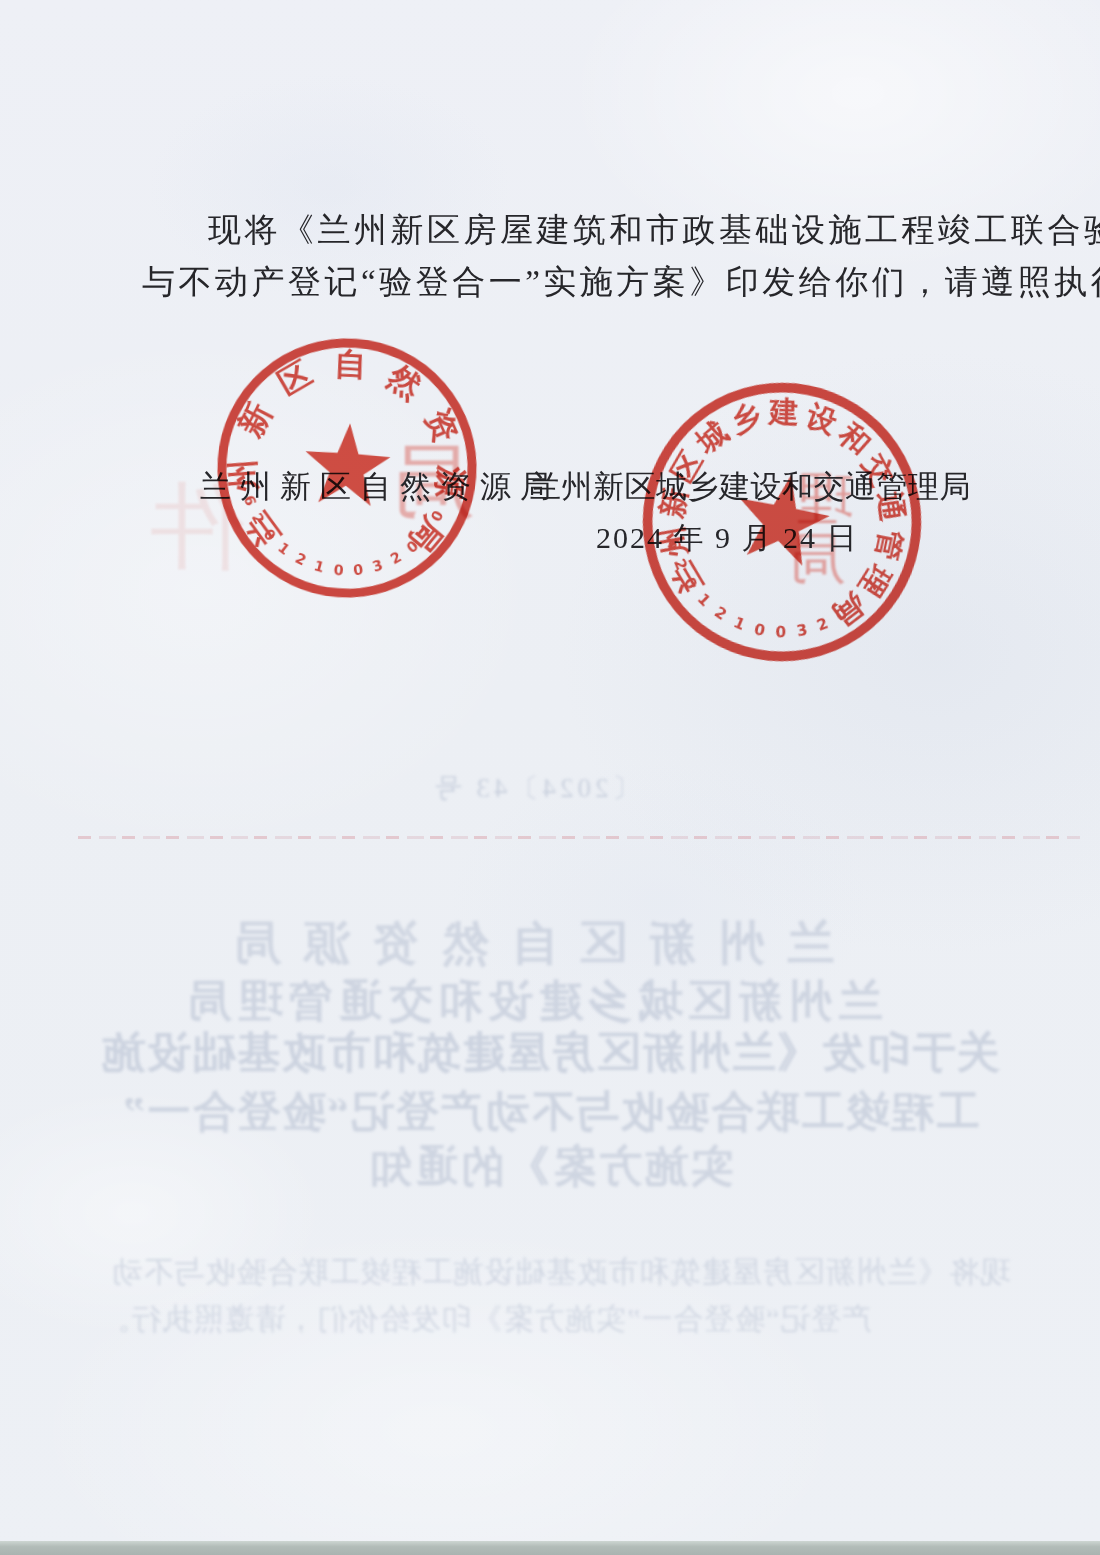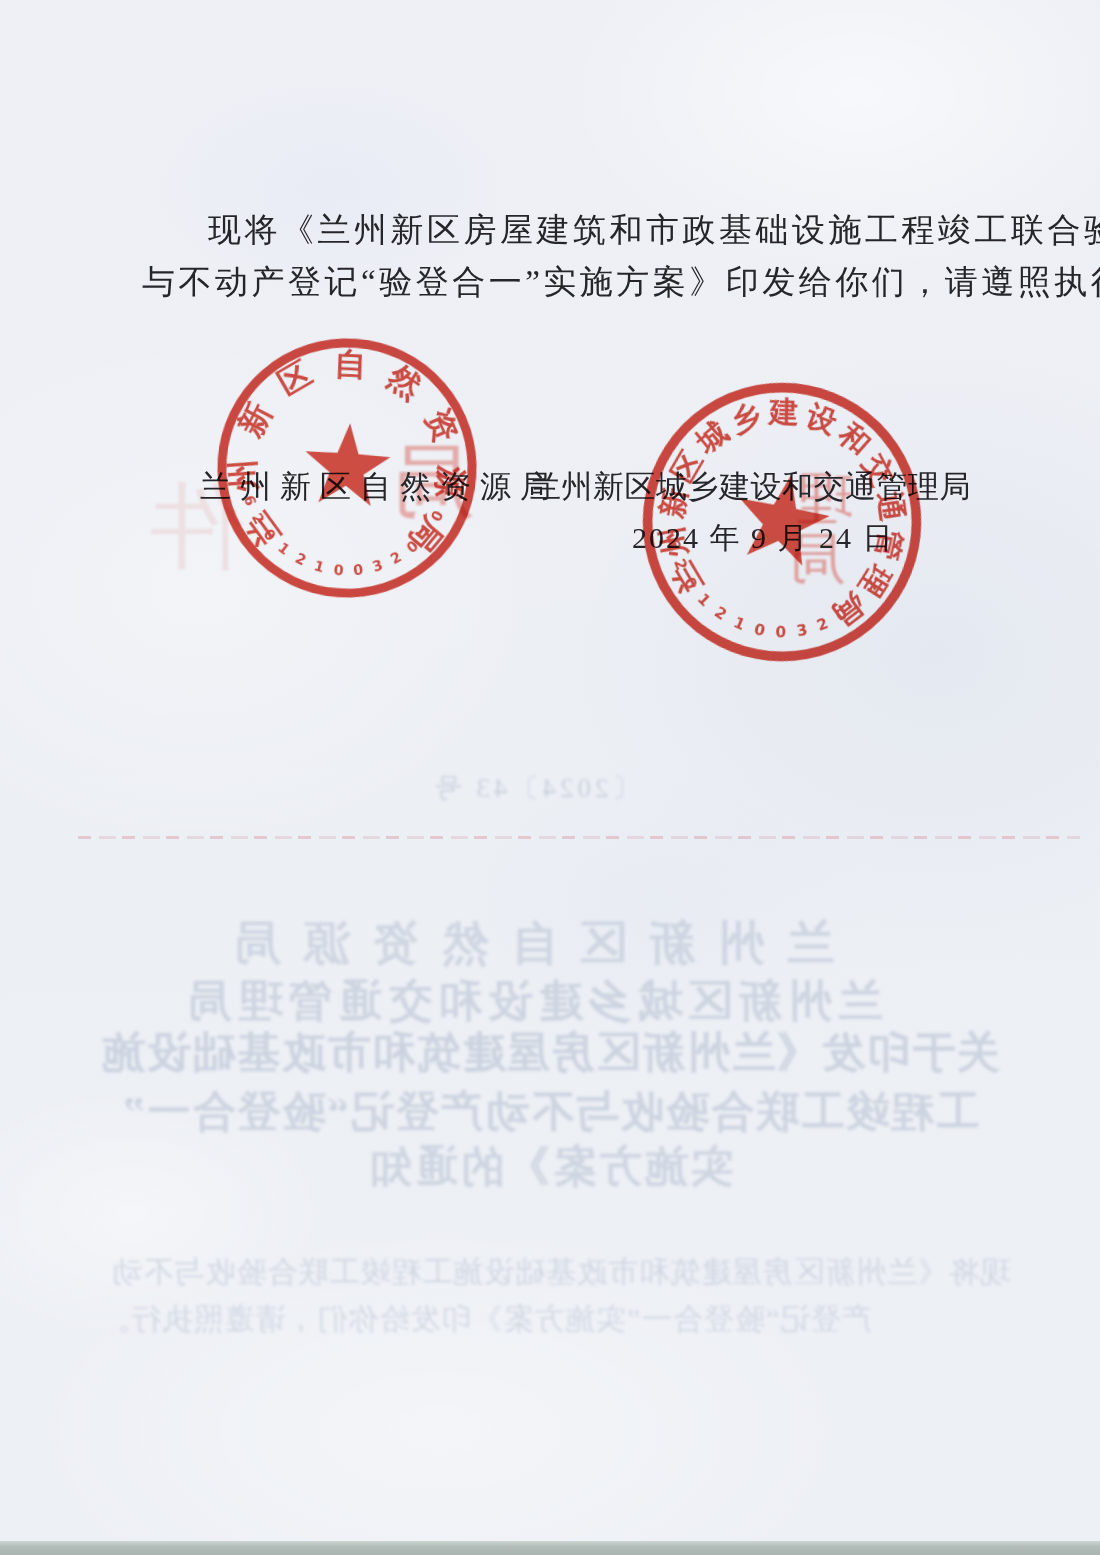--- a/index.html
+++ b/index.html
@@ -73,21 +73,21 @@
   <span class="abs bleed-red mirror" style="left:393px;top:428px;font-size:82px;opacity:.40;">局</span>
   <span class="abs bleed-red mirror" style="left:796px;top:462px;font-size:56px;opacity:.50;">理</span>
   <span class="abs bleed-red mirror" style="left:790px;top:522px;font-size:56px;opacity:.45;">局</span>
   <span class="abs bleed-red mirror" style="left:148px;top:462px;font-size:96px;opacity:.10;">件</span>
 
   <div class="abs ink body-line" style="left:208px;top:208px;">现将《兰州新区房屋建筑和市政基础设施工程竣工联合验收</div>
   <div class="abs ink body-line" style="left:142px;top:260px;">与不动产登记“验登合一”实施方案》印发给你们，请遵照执行。</div>
 
   <div class="abs ink sig" style="left:200px;top:466px;letter-spacing:9px;">兰州新区自然资源局</div>
   <div class="abs ink sig" style="left:530px;top:466px;letter-spacing:.5px;">兰州新区城乡建设和交通管理局</div>
-  <div class="abs ink date" style="left:632px;top:518px;text-align:right;">2024 年 9 月 24 日</div>
+  <div class="abs ink date" style="left:596px;top:518px;text-align:right;">2024 年 9 月 24 日</div>
 
   <svg class="seal" viewBox="0 0 300 300" style="left:213px;top:334px;width:268px;height:268px;transform:rotate(4deg);">
     <defs>
       <path id="s1top" d="M 83.2 229.7 A 104 104 0 0 1 150 46 A 104 104 0 0 1 216.8 229.7"></path>
       <path id="s1bot" d="M 37.2 191.0 A 120 120 0 0 0 262.8 191.0"></path>
     </defs>
     <circle class="ring" cx="150" cy="150" r="140"></circle>
     <polygon class="star" points="150,100 161.8,133.8 197.6,134.5 169,156.2 179.4,190.5 150,170 120.6,190.5 131,156.2 102.4,134.5 138.2,133.8"></polygon>
     <text class="arcText" font-size="36">
       <textPath href="#s1top" textLength="500" lengthAdjust="spacing">兰州新区自然资源局</textPath>

